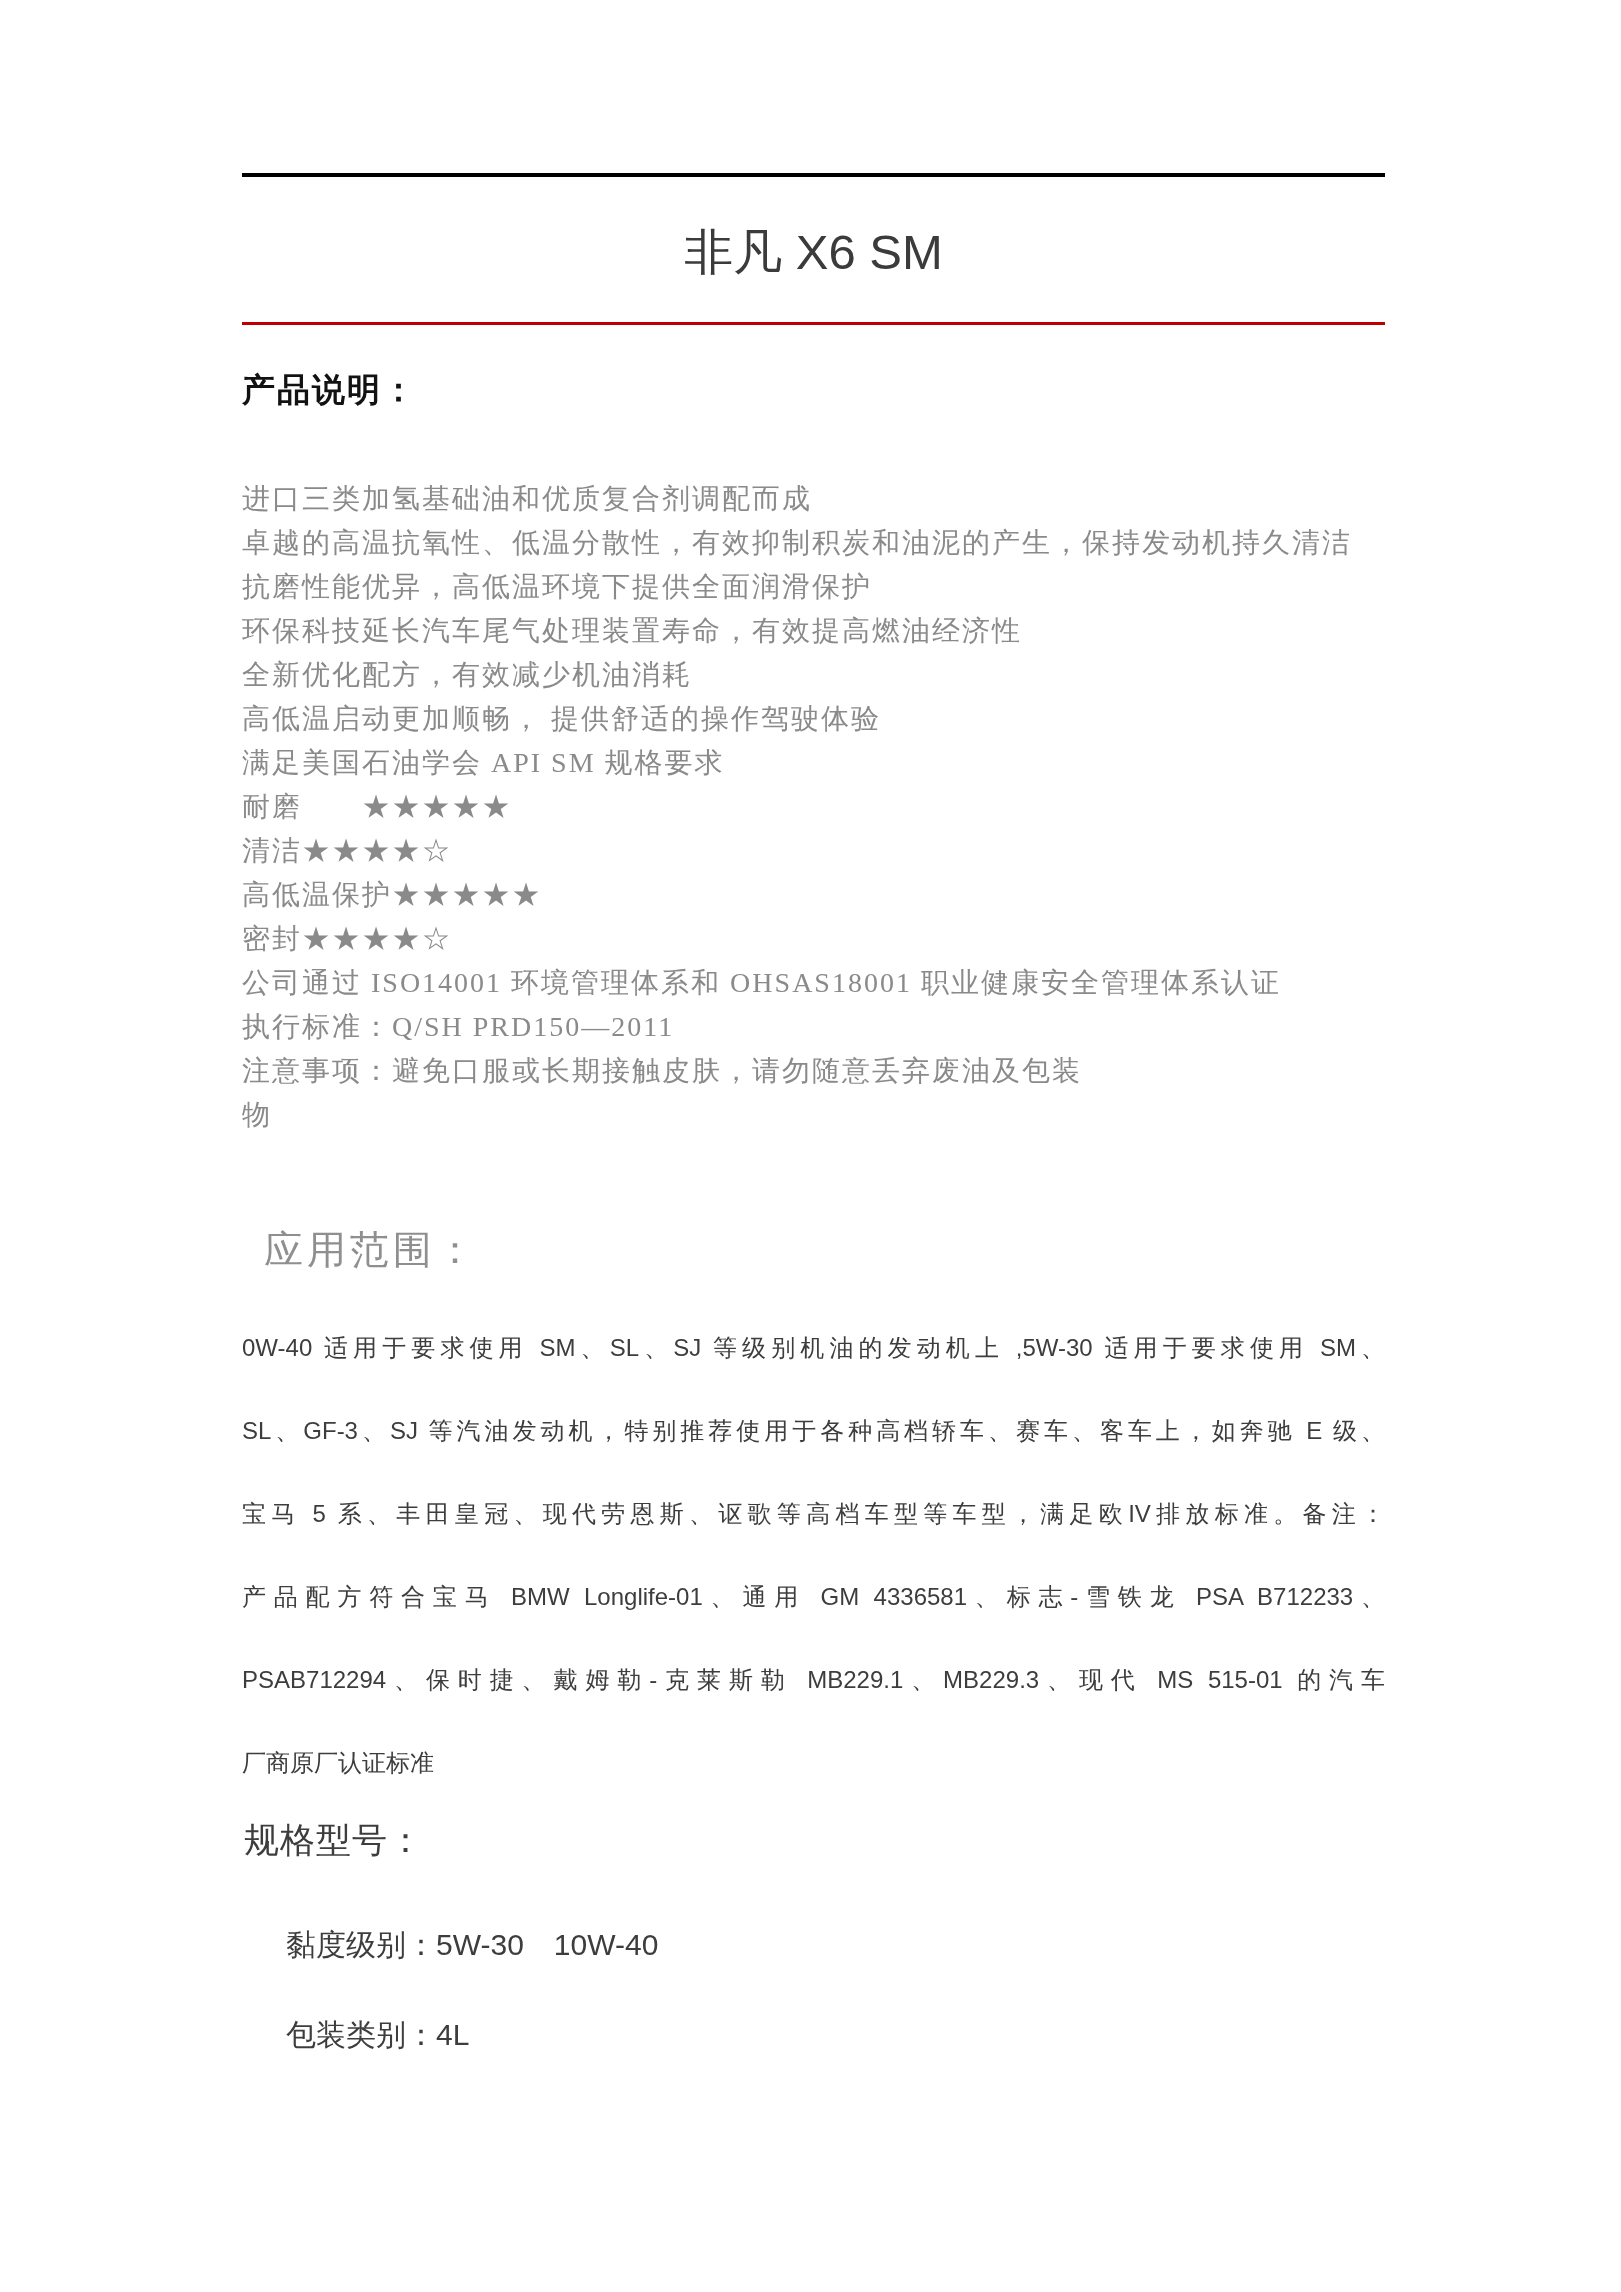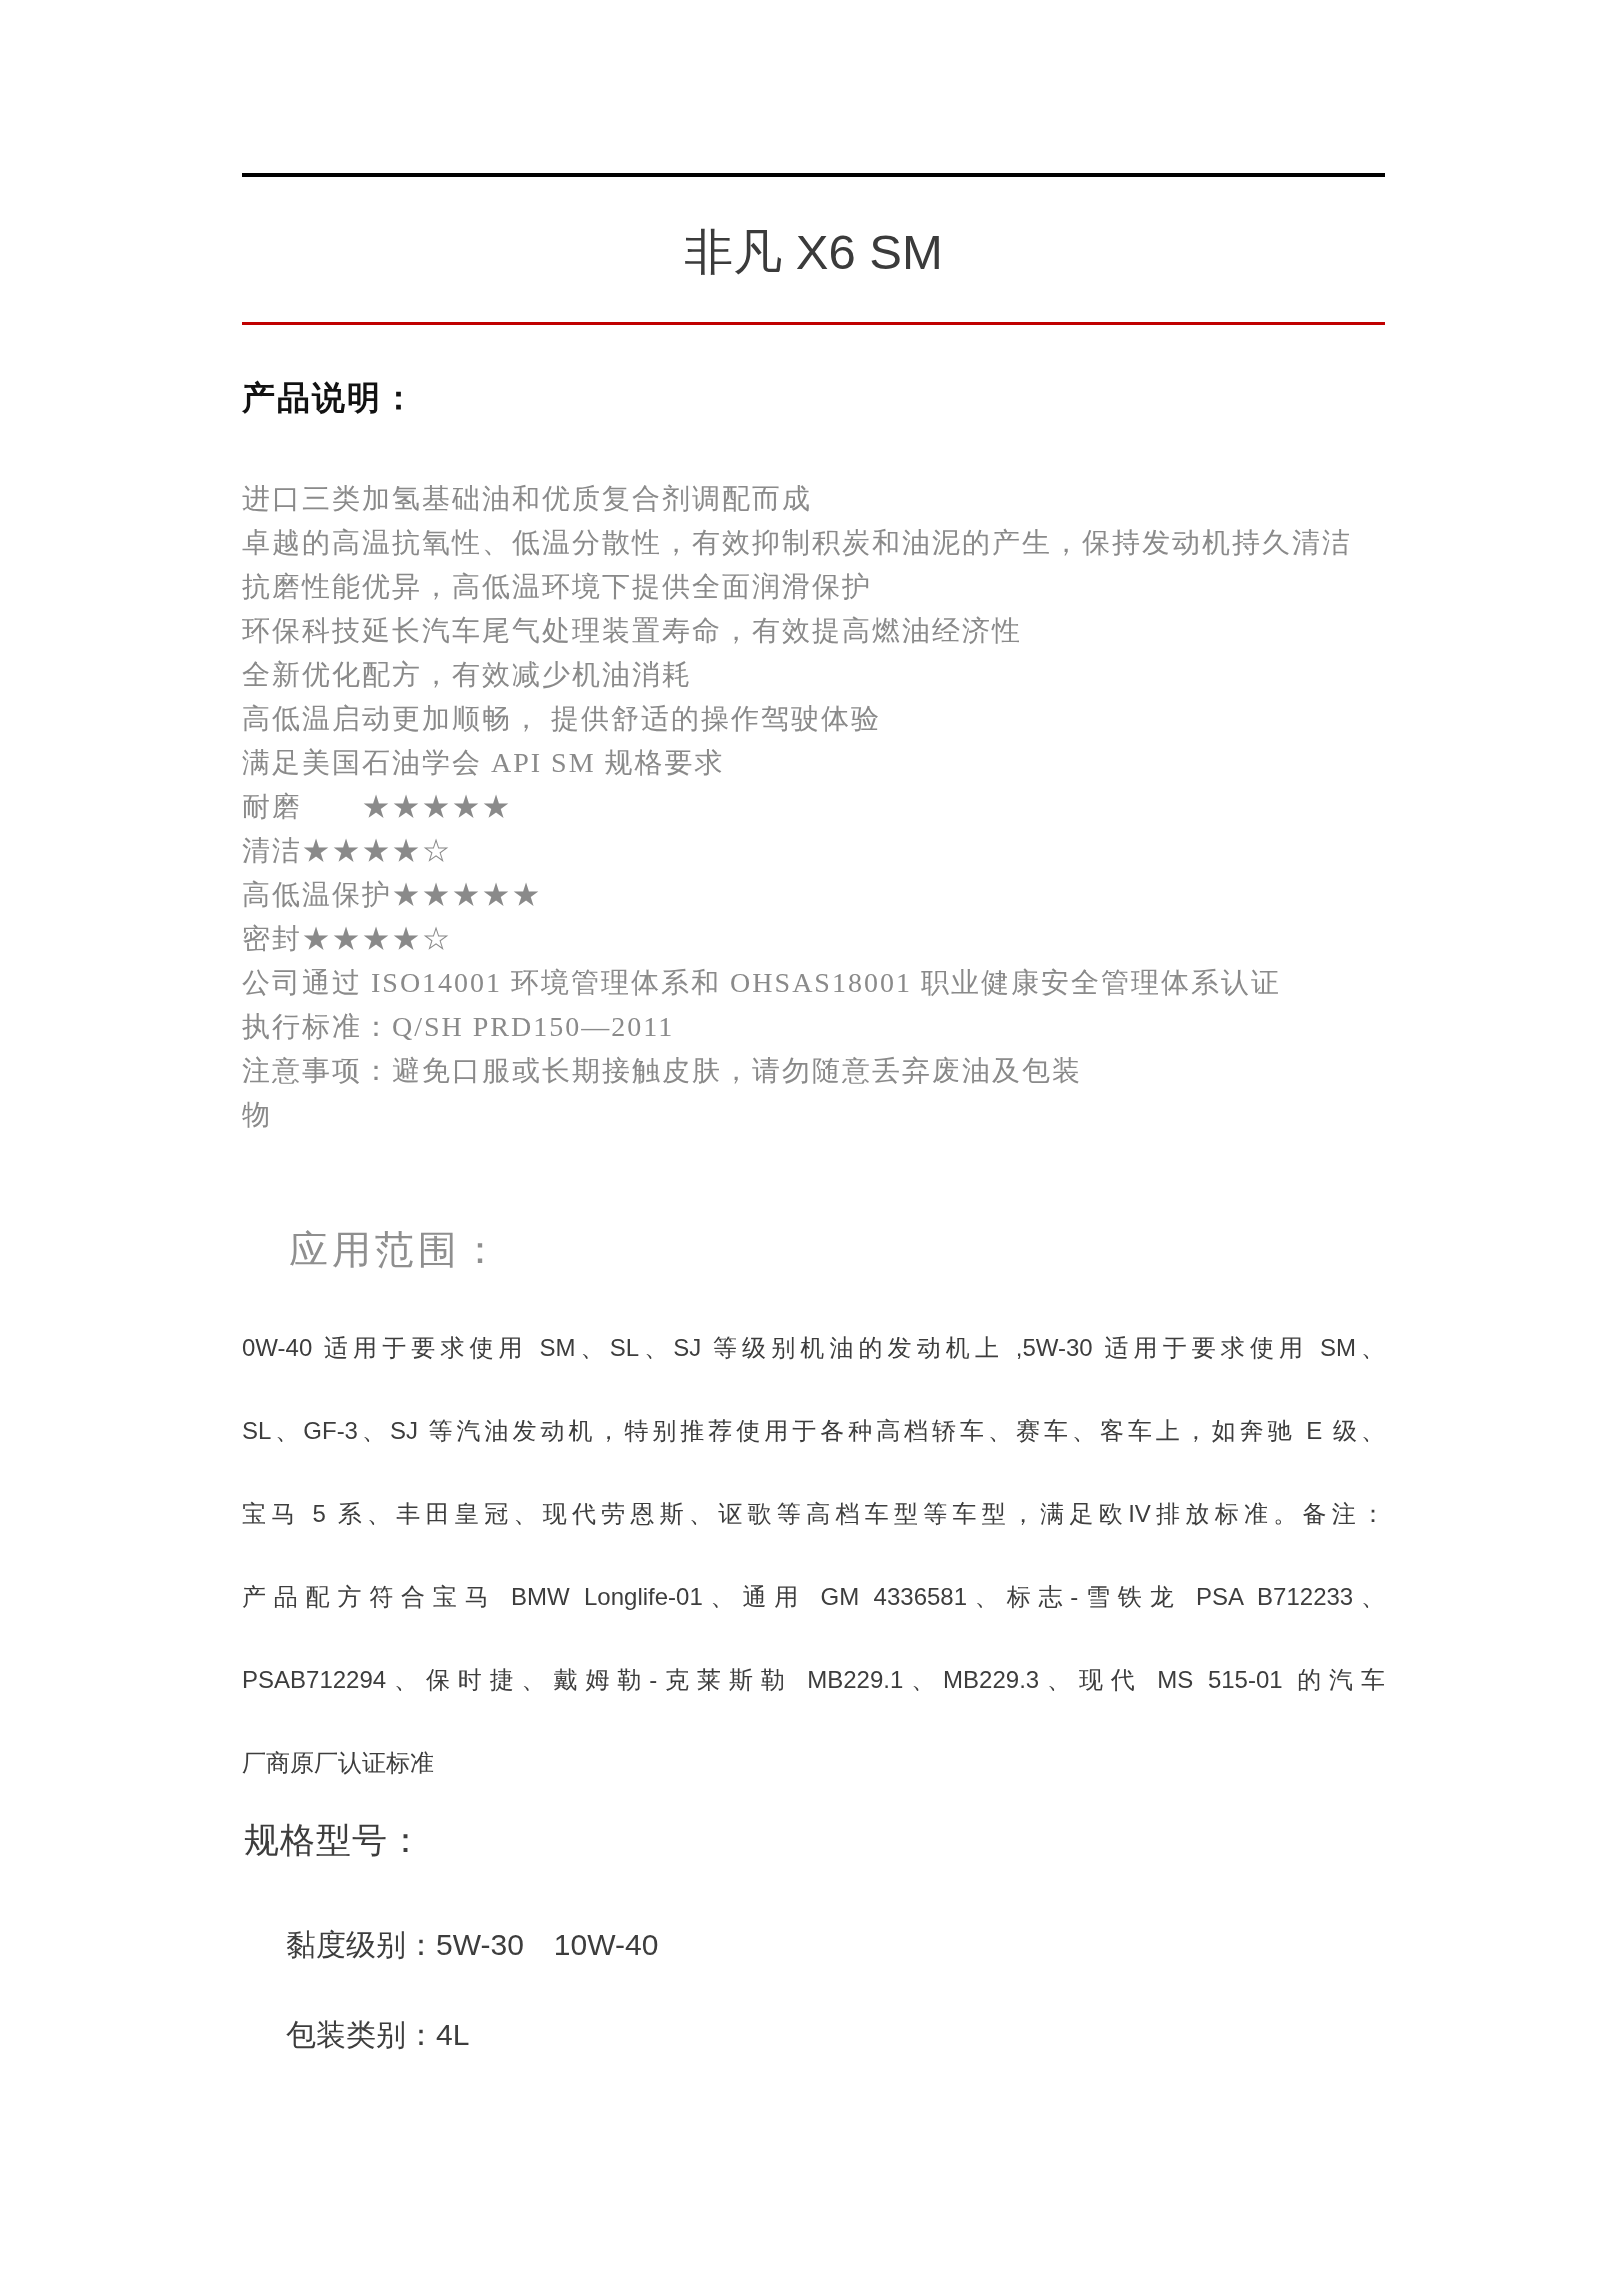--- a/index.html
+++ b/index.html
@@ -19,31 +19,30 @@
     text-align:center;
     font-size:49px;line-height:55px;font-weight:400;
     color:#3b3b3b;
     font-family:"Liberation Sans","DejaVu Sans",sans-serif;
   }
   .desc-heading{
     position:absolute;top:368px;left:242px;
     font-family:"Liberation Serif","DejaVu Serif",serif;
     font-weight:700;font-size:33px;color:#121212;
     letter-spacing:2px;
-    margin-top:8px;
   }
   .desc-block{
     position:absolute;top:477px;left:242px;width:1147px;
     font-family:"Liberation Serif","DejaVu Serif",serif;
     font-size:28px;line-height:44px;
     color:#8a8a8a;letter-spacing:2px;
   }
   .desc-line{min-height:44px;}
   .app-heading{
-    position:absolute;top:1223px;left:289px;
+    position:absolute;top:1223px;left:264px;
     font-family:"Liberation Serif","DejaVu Serif",serif;
     font-size:39px;color:#8f8f8f;letter-spacing:3.9px;
   }
   .app-block{
     position:absolute;top:1306px;left:242px;width:1143px;
     font-family:"Liberation Sans","DejaVu Sans",sans-serif;
     font-size:24px;line-height:83px;color:#3d3d3d;
   }
   .app-line{white-space:nowrap;}
   .app-line.just{

